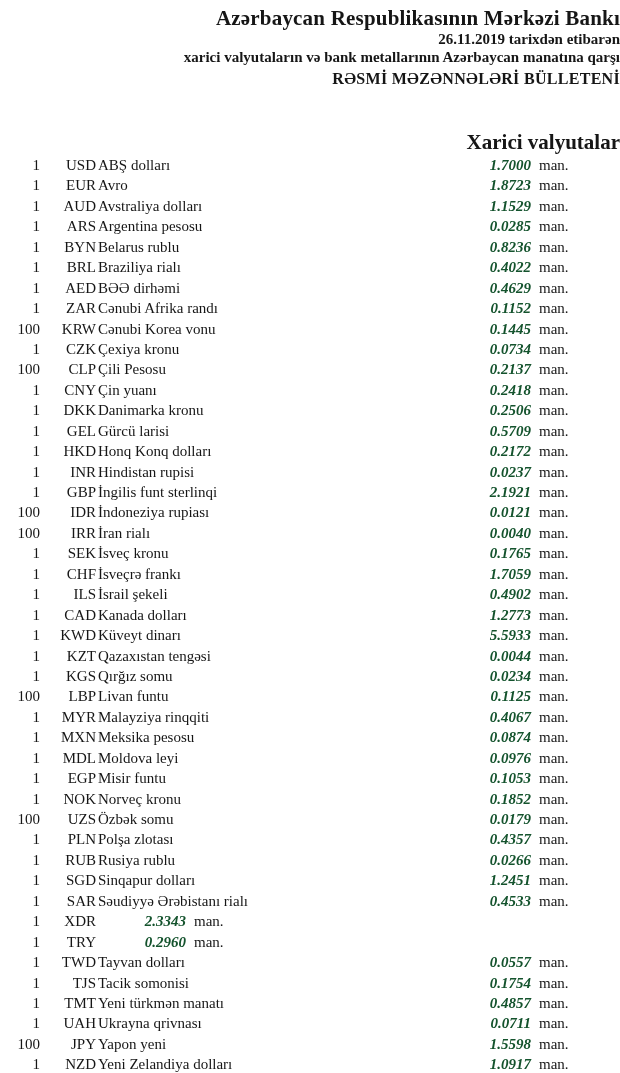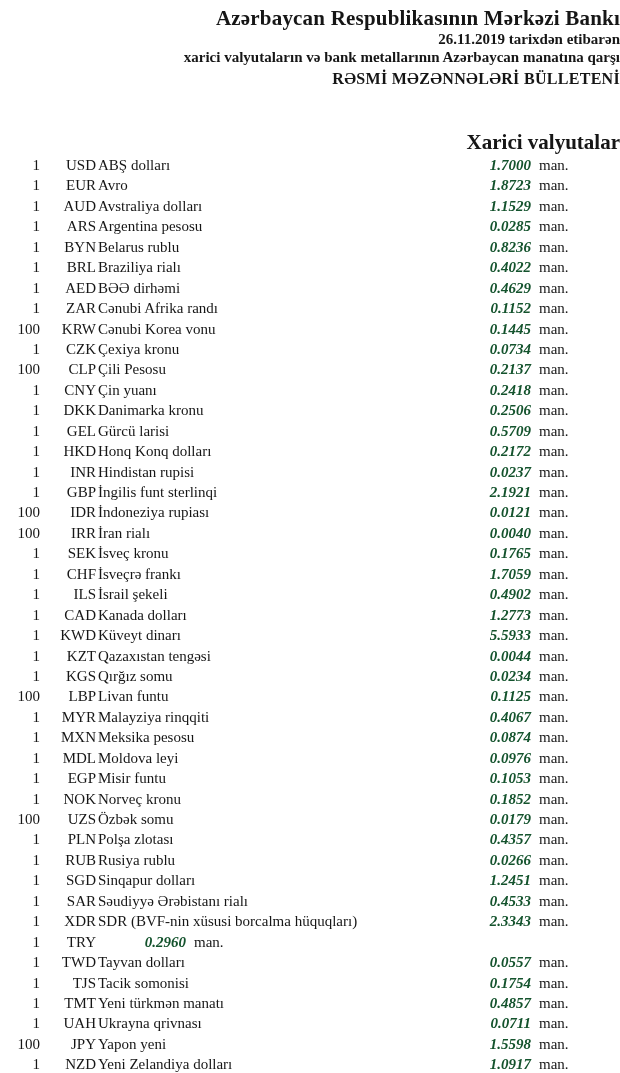--- a/index.html
+++ b/index.html
@@ -394,21 +394,20 @@
     <span class="cell-nominal">1</span>
     <span class="cell-code">SAR</span>
     <span class="cell-name">Səudiyyə Ərəbistanı rialı</span>
     <span class="cell-rate">0.4533</span>
     <span class="cell-unit">man.</span>
   </div>
 
   <div class="rate-row">
     <span class="cell-nominal">1</span>
     <span class="cell-code">XDR</span>
-    <span class="cell-name">SDR (BVF-nin xüsusi borcalma hüquqları)</span>
     <span class="cell-rate">2.3343</span>
     <span class="cell-unit">man.</span>
   </div>
 
   <div class="rate-row">
     <span class="cell-nominal">1</span>
     <span class="cell-code">TRY</span>
     <span class="cell-rate">0.2960</span>
     <span class="cell-unit">man.</span>
   </div>

